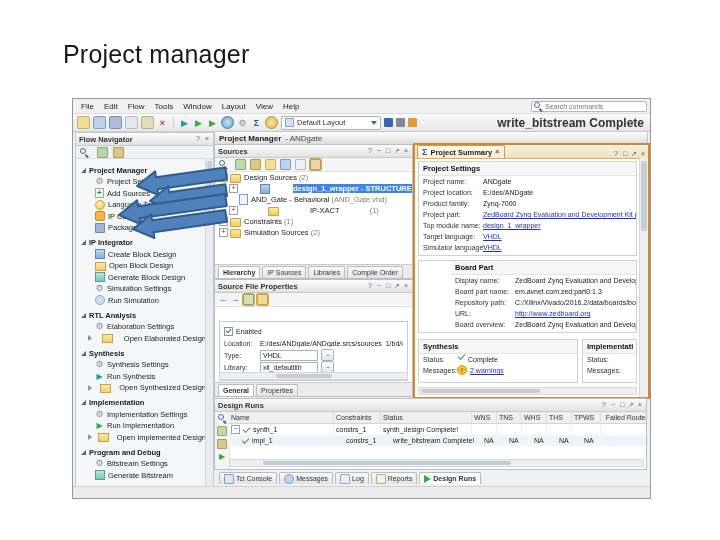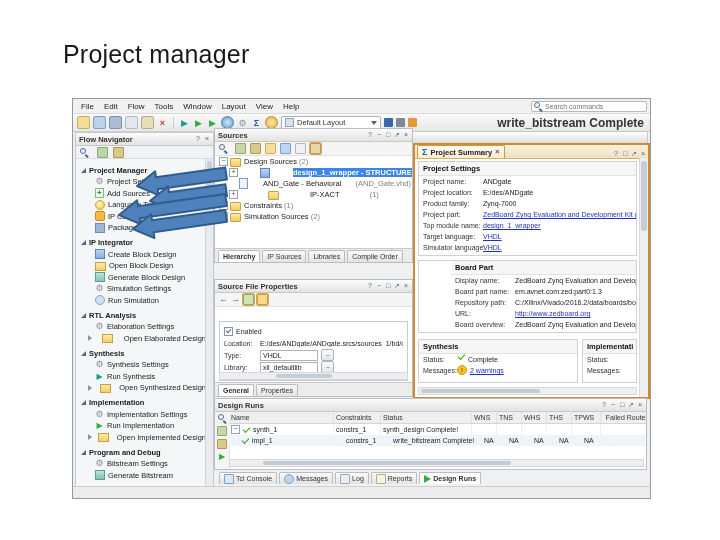--- a/index.html
+++ b/index.html
@@ -68,21 +68,21 @@
   .warn-ic{display:inline-block;width:8px;height:8px;border-radius:50%;background:#f5c12c;border:1px solid #caa00e;color:#6b5200;font-size:6px;line-height:8px;text-align:center;margin-right:3px;flex:none;}
   .warn-ic::after{content:"!";font-weight:bold;}
   .exp{width:7px;height:7px;border:1px solid #98a2ad;background:#fff;font-size:7px;line-height:6px;text-align:center;color:#445;display:inline-block;margin-right:2px;flex:none;}
 
   
   #main-head{position:absolute;left:141px;top:32px;right:2px;height:12px;background:linear-gradient(#fdfdfd,#dcdcdc);border:1px solid #c6c6c6;display:flex;align-items:center;padding:0 4px;font-size:8px;}
   #main-head .t{font-weight:bold;color:#222;}
   #main-head .s{color:#444;margin-left:4px;}
 
   
-  #sources{left:141px;top:29px;width:197px;height:133px;}
+  #sources{left:141px;top:45px;width:197px;height:133px;}
   .src-tools{height:13px;border-bottom:1px solid #e2e2e2;background:#f5f5f5;display:flex;align-items:center;gap:4px;padding:0 4px;}
   .tool-sq{width:9px;height:9px;border-radius:1px;flex:none;}
   .tool-hl{outline:1px solid #d8a84a;background:#fbe9c6;}
   .src-tree{position:absolute;left:0;top:26px;right:0;bottom:13px;overflow:hidden;padding-top:1px;}
   .src-row{height:11px;display:flex;align-items:center;font-size:7.5px;white-space:nowrap;}
   .src-row .lbl{color:#222;}
   .src-row .lbl.b{font-weight:bold;}
   .src-row .sfx{color:#7d7d7d;}
   .src-row.sel .lbl,.src-row.sel .sfx{background:#3b86e8;color:#fff;}
   .src-row.sel .sfx{color:#dce9fd;}
@@ -363,21 +363,21 @@
             <span class="ic ic-folder"></span>
             <span class="lbl">Design Sources</span>
             <span class="sfx">&nbsp;(2)</span>
           </div>
           <div class="src-row sel" style="padding-left: 14px; gap: 20px;">
             <span class="exp">+</span>
             <span class="ic ic-block"></span>
             <span class="lbl b">design_1_wrapper - STRUCTURE</span>
             <span class="sfx">&nbsp;(design_1_wrapper.vhd) (1)</span>
           </div>
-          <div class="src-row" style="padding-left: 24px; gap: 12px;">
+          <div class="src-row" style="padding-left: 24px;">
             <span class="ic ic-vhdl"></span>
             <span class="lbl">AND_Gate - Behavioral</span>
             <span class="sfx">&nbsp;(AND_Gate.vhd)</span>
           </div>
           <div class="src-row" style="padding-left: 14px; gap: 28px;">
             <span class="exp">+</span>
             <span class="ic ic-folder"></span>
             <span class="lbl">IP-XACT</span>
             <span class="sfx">&nbsp;(1)</span>
           </div>

